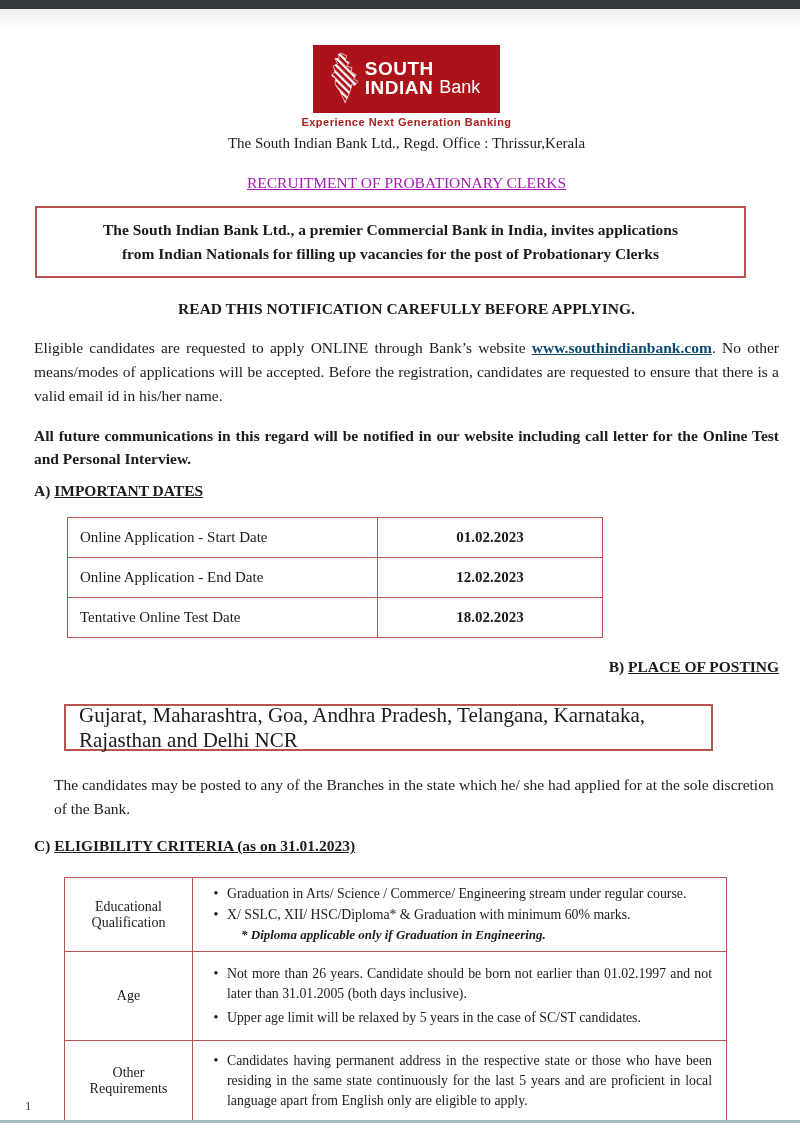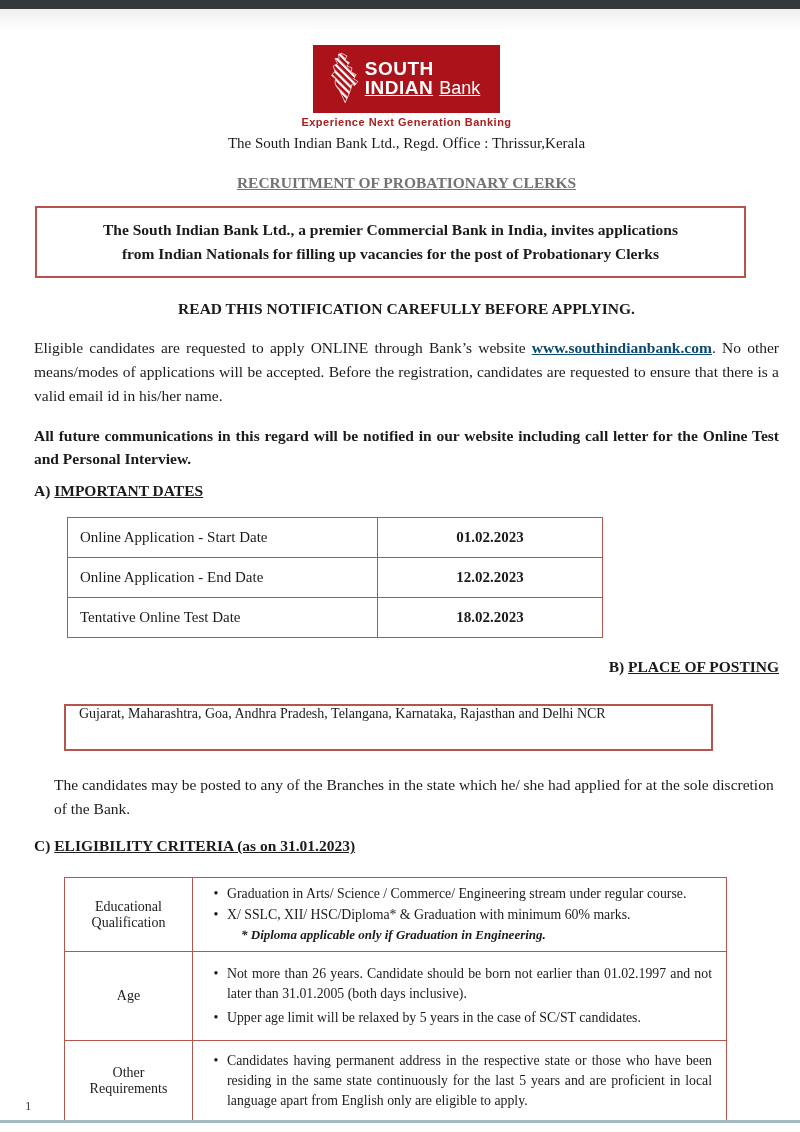--- a/index.html
+++ b/index.html
@@ -16,33 +16,33 @@
   
   .logo-wrap{ padding-top:45px; display:flex; flex-direction:column; align-items:center; }
   .logo-box{
     width:187px; height:68px; background:#ac1219; display:flex; align-items:center;
     justify-content:center; padding:4px 8px 6px 4px;
   }
   .logo-map{ width:34px; height:56px; flex:0 0 auto; margin-right:-2px; }
   .logo-text{ display:flex; flex-direction:column; line-height:1;
     font-family:"Liberation Sans","DejaVu Sans",sans-serif; color:#ffffff; margin-left:4px; }
   .logo-l1{ font-size:19px; font-weight:bold; letter-spacing:.5px; }
-  .logo-l2row{ display:flex; align-items:center;text-decoration:underline; }
+  .logo-l2row{ display:flex; align-items:flex-start; }
   .logo-l2{ font-size:19px; font-weight:bold; letter-spacing:.5px; }
   .logo-bank{ font-size:18px; font-weight:400; margin-left:6px; }
   .logo-tagline{
     margin-top:3px; font-family:"Liberation Sans","DejaVu Sans",sans-serif;
     font-size:11px; font-weight:bold; color:#a8201f; letter-spacing:.5px;
   }
   .regd-line{ text-align:center; font-weight:normal; font-size:15px; margin-top:7px; }
 
   
   .main-title{
-    text-align:center; margin-top:22px; font-size:15.5px; font-weight:bold;
-    color:#737373; }
+    text-align:center; margin-top:22px; font-size:15.5px; font-weight:normal;
+    color:#a21caf; }
   .main-title span{ text-decoration:underline; }
   .intro-box{
     margin-top:14px; margin-left:1px; width:711px; min-height:68px;
     border:2px solid #b85450; display:flex; align-items:center; justify-content:center;
     padding:10px 48px; }
   .intro-text{ text-align:center; font-weight:bold; font-size:15.5px; line-height:24px; }
   .read-note{ text-align:center; font-weight:bold; font-size:15.5px; margin-top:22px; }
 
   .para{ font-size:15.5px; line-height:24px; text-align:justify; margin-top:18px; }
   .para.bold{ font-weight:bold; margin-top:16px; line-height:23px; }
@@ -57,22 +57,22 @@
   
   .dates-table{
     margin-top:17px; margin-left:33px; width:536px; border-collapse:collapse; }
   .dates-table td{ border:1px solid #b85450; height:40px; font-size:15px; }
   .dates-table td.lbl{ padding-left:12px; width:310px; }
   .dates-table td.val{ text-align:center; font-weight:bold; }
 
   
   .place-box{
     margin-top:28px; margin-left:30px; width:649px; height:47px;
-    border:2px solid #b85450; display:flex; padding-left:13px;
-    font-size:14px; }
+    border:2px solid #b85450; display:flex; align-items:center; padding-left:13px;
+    font-size:21px; }
 
   .posting-para{ margin-top:22px; padding-left:20px; font-size:15.5px;
     line-height:24px; text-align:left; }
 
   
   .elig-table{ margin-top:22px; margin-left:30px; width:663px; border-collapse:collapse;border-radius:20px; }
   .elig-table td{ border:1px solid #b85450; vertical-align:middle; }
   .elig-table td.crit{
     width:128px; text-align:center; font-size:14px; padding:4px 8px; }
   .elig-table td.det{ padding:6px 14px 7px 12px; }

